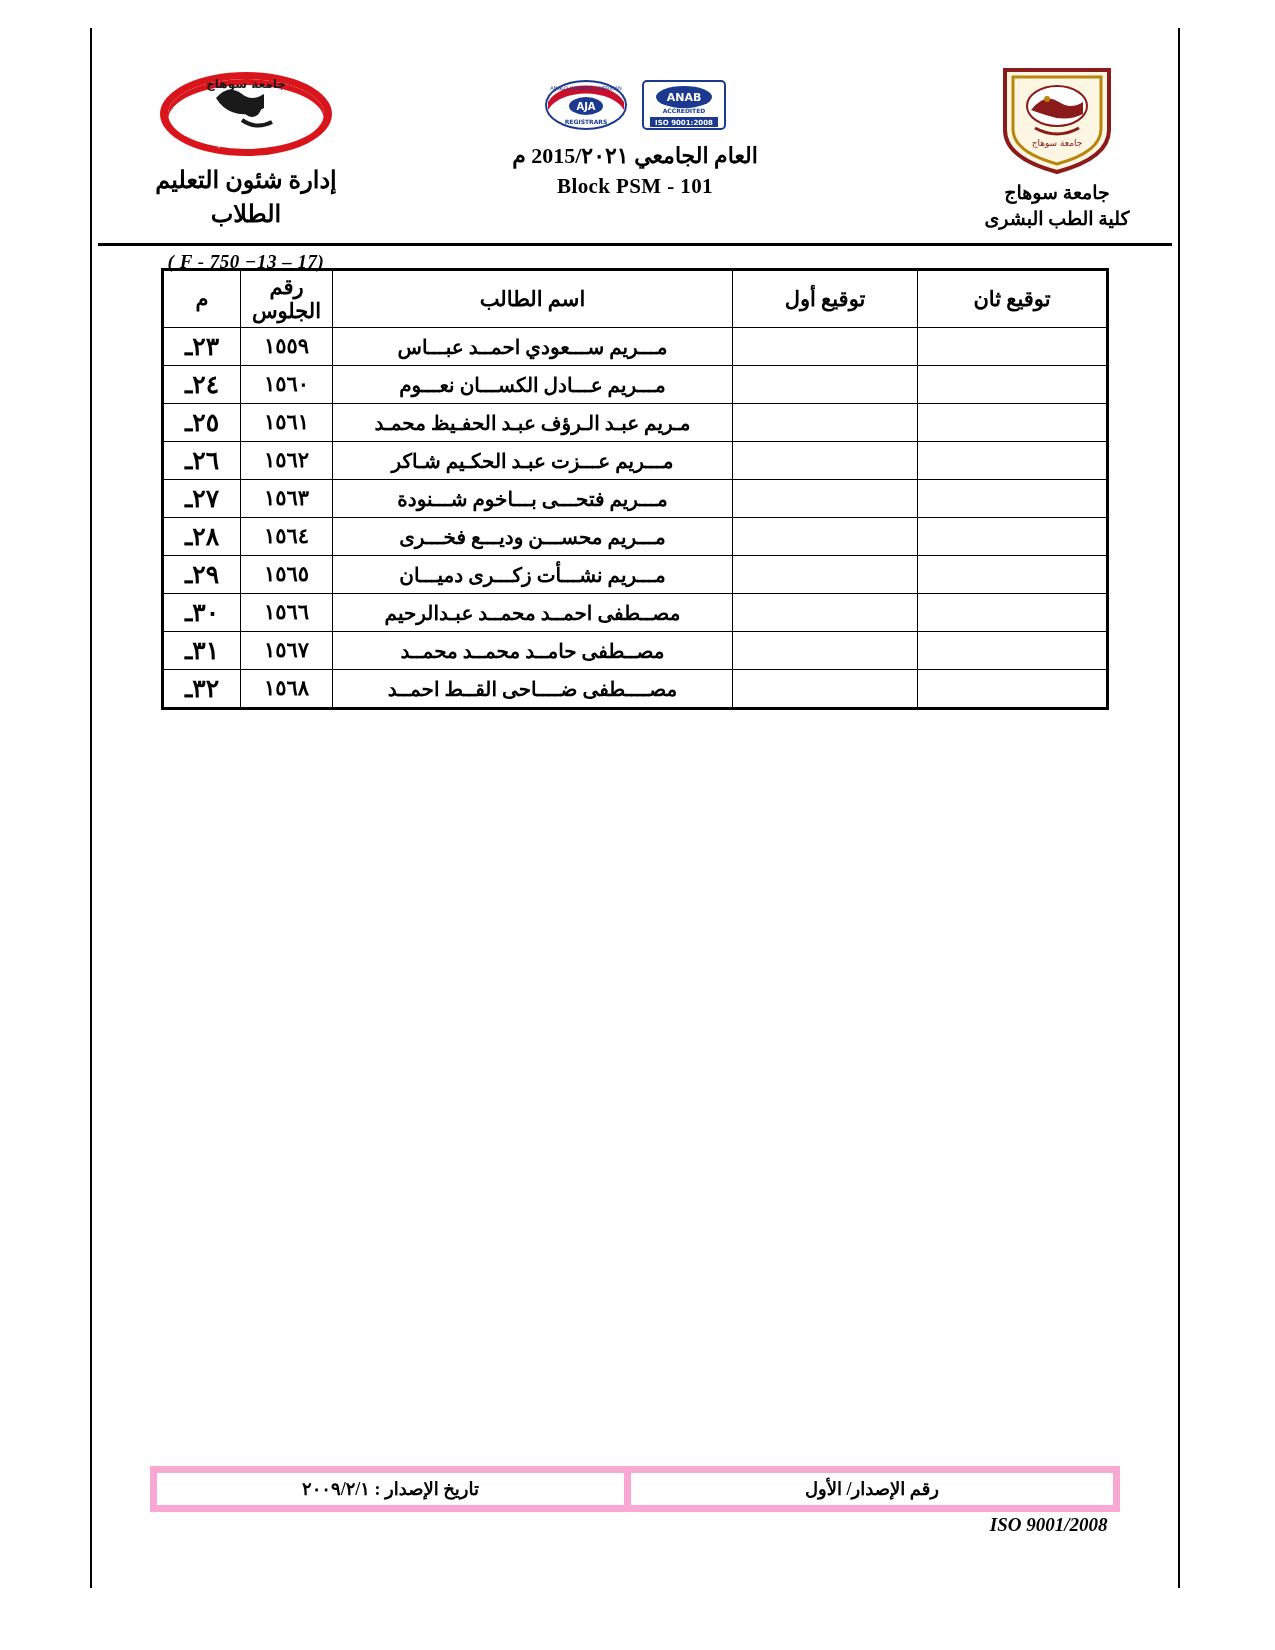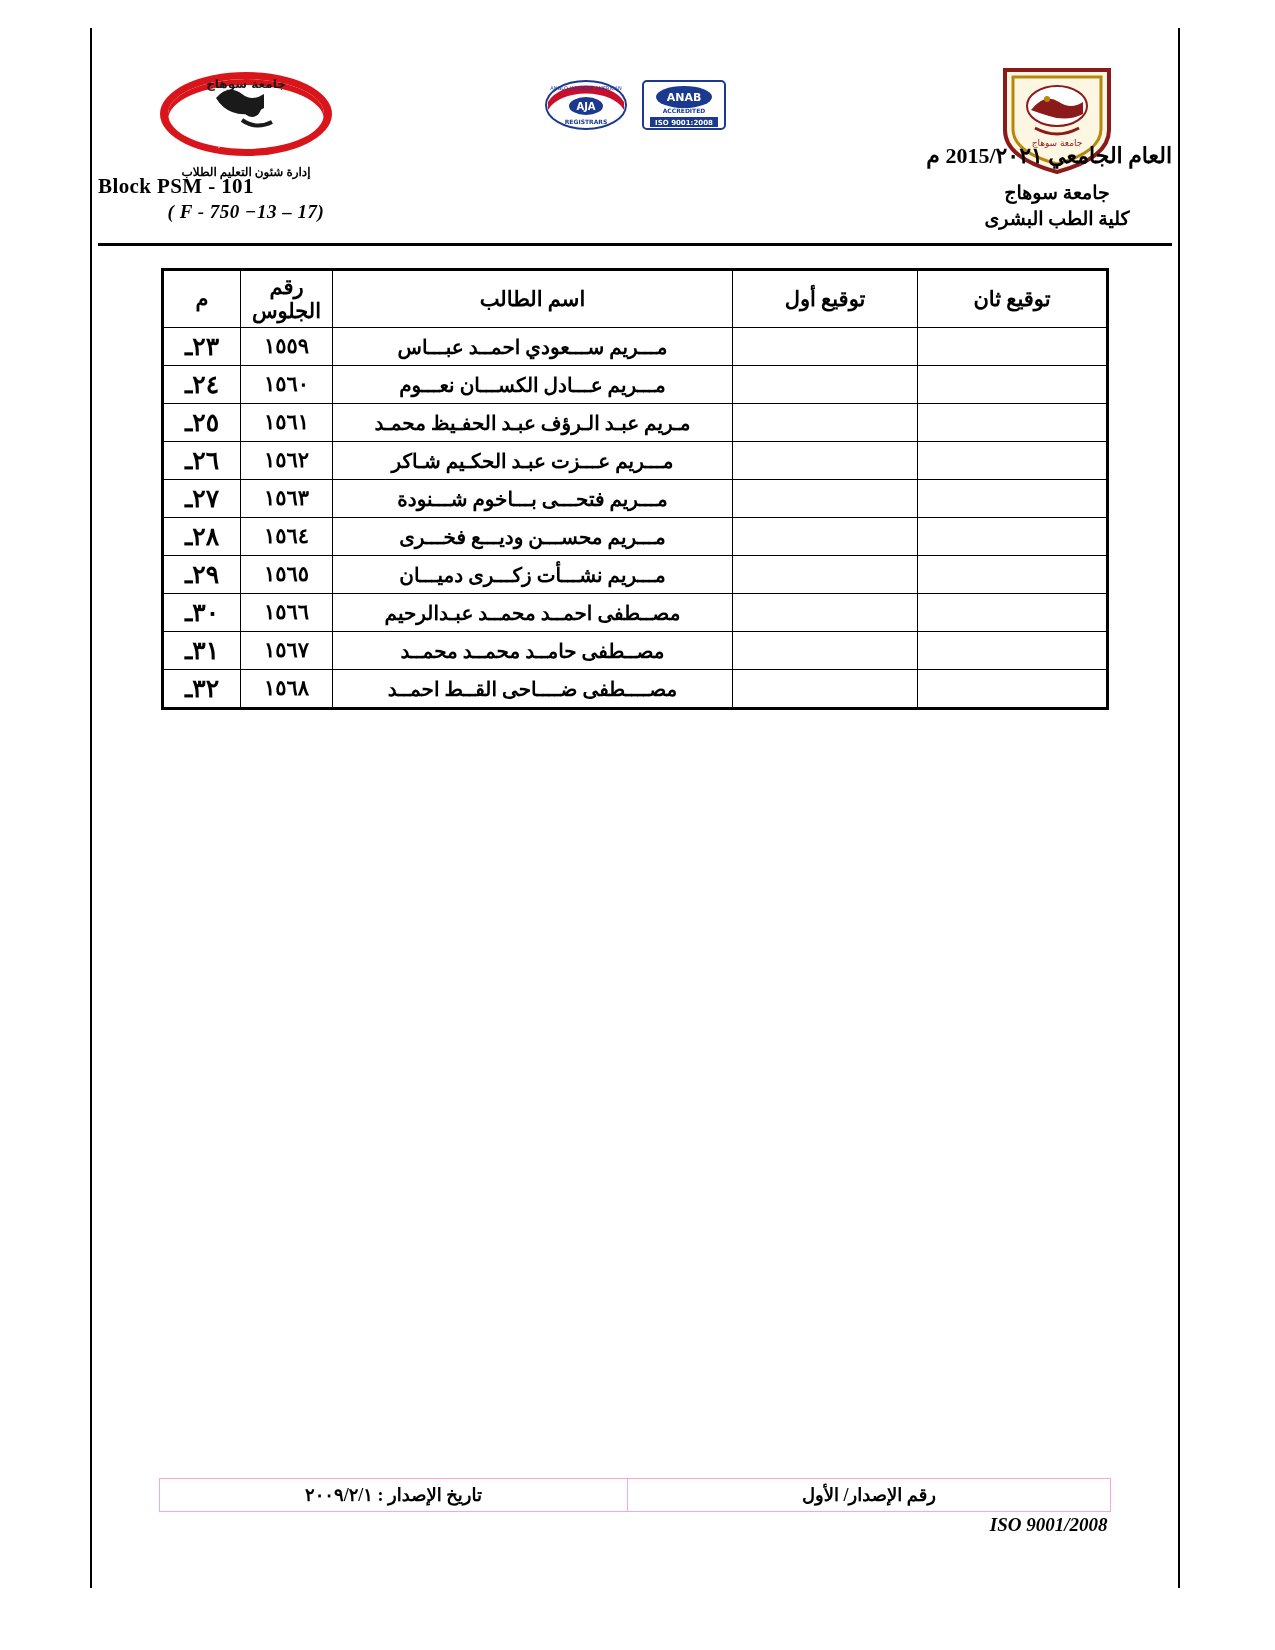--- a/index.html
+++ b/index.html
@@ -50,20 +50,21 @@
     position: absolute;
     left: 28px;
     top: 40px;
     width: 240px;
     text-align: center;
   }
   .center-block {
     position: absolute;
     left: 0; right: 0;
     top: 52px;
+    text-align: center;
   }
 
   .uni-shield {
     width: 120px;
     height: 108px;
     margin: 0 auto 6px auto;
     position: relative;
   }
   .uni-shield svg { display: block; }
 
@@ -74,21 +75,21 @@
   }
 
   .faculty-logo {
     width: 180px;
     height: 92px;
     margin: 0 auto 4px auto;
   }
   .faculty-logo svg { display: block; }
 
   .admin-text {
-    font-size: 12px;
+    font-size: 24px;
     font-weight: bold;
     line-height: 1.4;
   }
   .form-code {
     font-family: "Liberation Serif", serif;
     font-size: 19px;
     font-weight: bold;
     direction: ltr;
     margin-top: 20px;
     letter-spacing: 0.5px;
@@ -180,21 +181,21 @@
     left: 0; right: 0;
     bottom: 52px;
   }
   table.footer-table {
     width: 945px;
     margin: 0 auto;
     border-collapse: collapse;
     table-layout: fixed;
   }
   table.footer-table td {
-    border: 1px solid #f9a8d4;
+    border: 7px solid #f9a8d4;
     height: 30px;
     font-size: 18px;
     font-weight: bold;
     text-align: center;
     vertical-align: middle;
   }
   .f-right { width: 480px; }
   .f-left  { width: 465px; }
   .iso-note {
     width: 945px;

